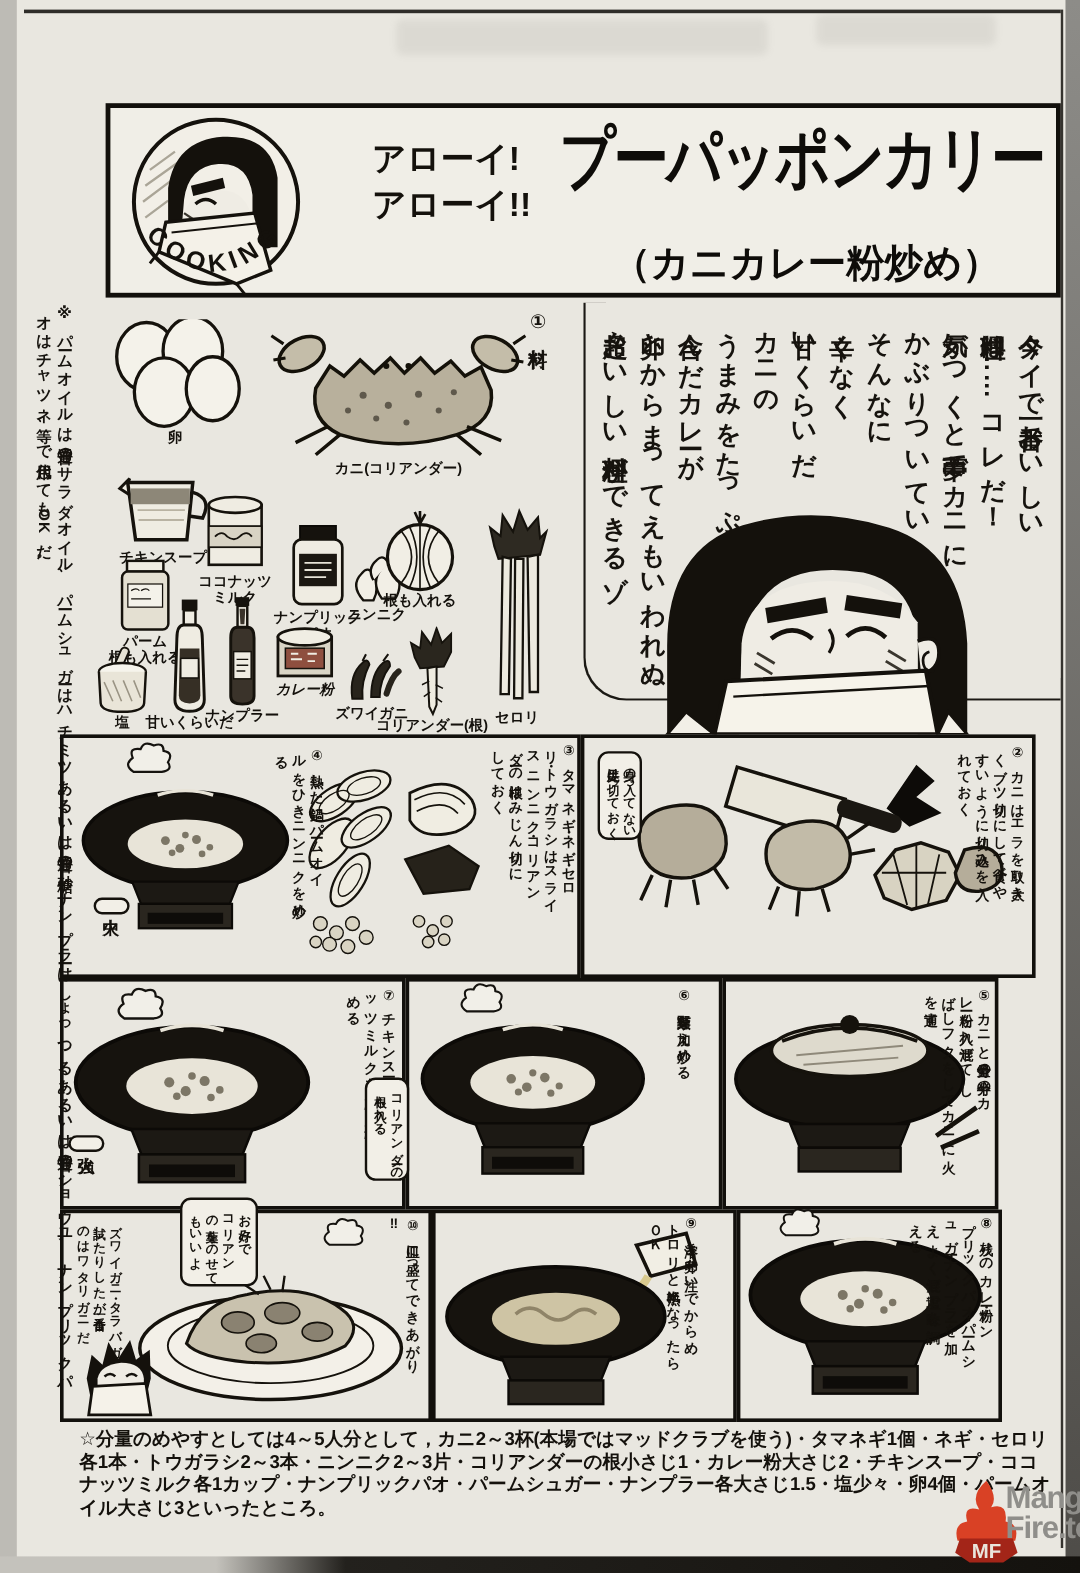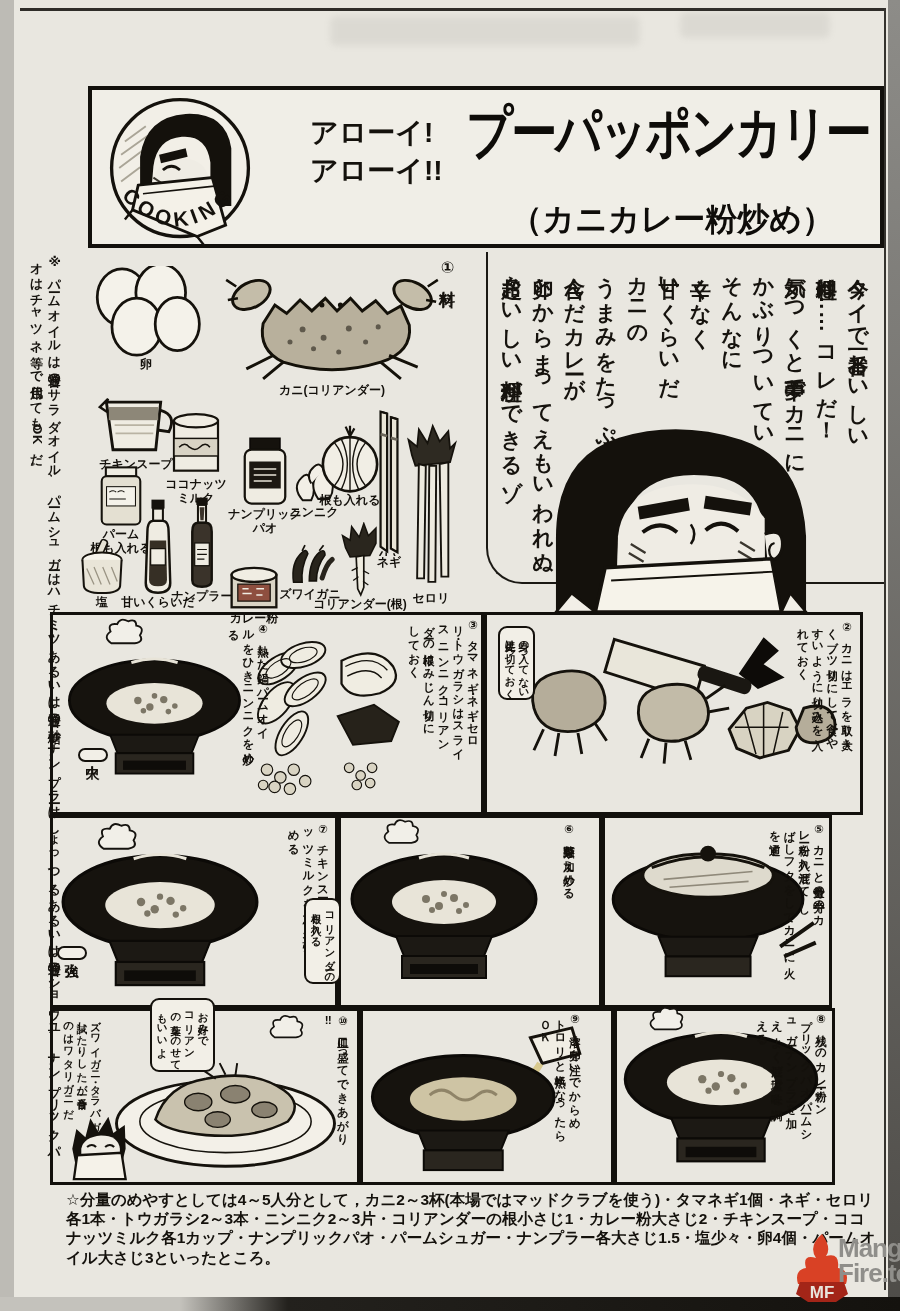--- a/index.html
+++ b/index.html
@@ -358,26 +358,20 @@
         <use href="#sym-garlic"></use>
       </svg>
     <div class="ilb">ニンニク</div>
   </div>
   <div class="ing" style="left:314px;top:424px;width:72px;">
     <svg width="70" height="70" viewBox="0 0 80 80">
         <use href="#sym-onion"></use>
       </svg>
     <div class="ilb">根も入れる</div>
   </div>
-  <div class="ing" style="left:372px;top:406px;width:34px;">
-    <svg width="30" height="150" viewBox="0 0 30 160">
-        <use href="#sym-negi"></use>
-      </svg>
-    <div class="ilb">ネギ</div>
-  </div>
   <div class="ing" style="left:404px;top:414px;width:54px;">
     <svg width="52" height="178" viewBox="0 0 60 190">
         <use href="#sym-celery"></use>
       </svg>
     <div class="ilb">セロリ</div>
   </div>
   <div class="ing" style="left:92px;top:466px;width:58px;">
     <svg width="52" height="62" viewBox="0 0 70 90">
         <use href="#sym-sugarjar"></use>
       </svg>
@@ -395,21 +389,21 @@
         <use href="#sym-bottle-a"></use>
       </svg>
     <div class="ilb">甘いくらいだ</div>
   </div>
   <div class="ing" style="left:182px;top:496px;width:40px;">
     <svg width="38" height="94" viewBox="0 0 44 116">
         <use href="#sym-bottle-b"></use>
       </svg>
     <div class="ilb">ナンプラー</div>
   </div>
-  <div class="ing" style="left:226px;top:564px;width:56px;">
+  <div class="ing" style="left:226px;top:520px;width:56px;font-style:italic;">
     <svg width="54" height="48" viewBox="0 0 70 62">
         <use href="#sym-currycan"></use>
       </svg>
     <div class="ilb">カレー粉</div>
   </div>
   <div class="ing" style="left:282px;top:538px;width:56px;">
     <svg width="52" height="50" viewBox="0 0 70 70">
         <use href="#sym-chili"></use>
       </svg>
     <div class="ilb">ズワイガニ</div>

